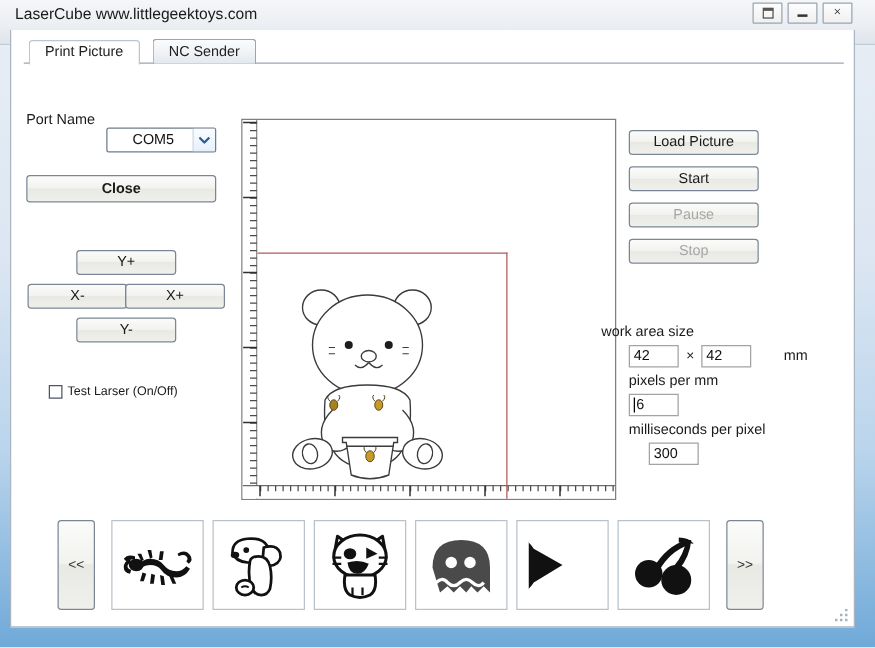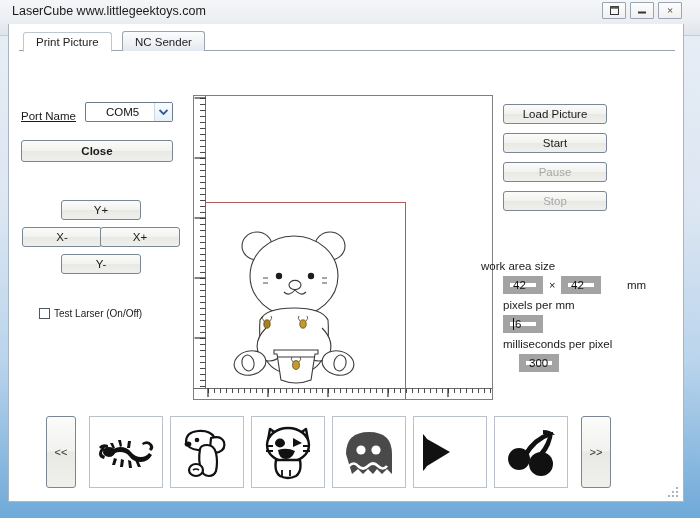--- a/index.html
+++ b/index.html
@@ -154,21 +154,21 @@
     width: 200px; height: 199px;
     border-top: 1px solid #b05b5b;
     border-right: 1px solid #b05b5b;
   }
   .bear { position: absolute; left: 32px; top: 128px; width: 140px; height: 165px; }
 
   
   .field {
     position: absolute;
     background: #ffffff;
-    border: 7px solid #a3a3a3;
+    border: 1px solid #a3a3a3;
     font-size: 11.5px; color: #111;
     display: flex; align-items: center;
     padding-left: 3px;
     cursor: text;
   }
   .caret {
     display: inline-block; width: 1px; height: 12px; background: #000;
     margin-right: 1px; vertical-align: middle;
   }
 
@@ -223,21 +223,21 @@
     <div class="tabstrip">
       <div class="tab-baseline"></div>
       <div class="tab unselected">
         <span>NC Sender</span>
       </div>
       <div class="tab selected">
         <span>Print Picture</span>
       </div>
     </div>
 
-    <div class="lbl" style="left:12px; top:86px;text-decoration:underline;">Port Name</div>
+    <div class="lbl" style="left:12px; top:66px;">Port Name</div>
 
     <div class="combo">
       <div class="val">COM5</div>
       <div class="arrowbox">
         <svg width="9" height="6" viewBox="0 0 9 6">
             <path d="M0.5 1 L4.5 5 L8.5 1" fill="none" stroke="#2a5d9e" stroke-width="1.8"></path>
           </svg>
       </div>
     </div>
 

